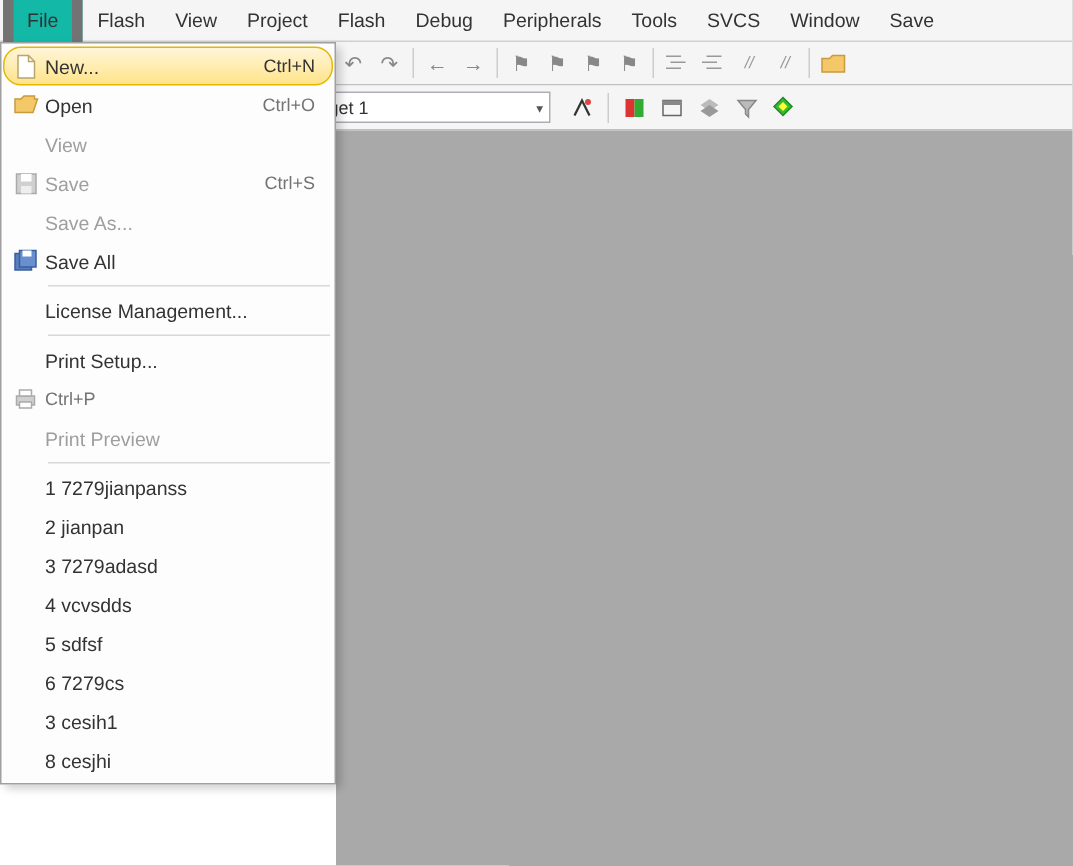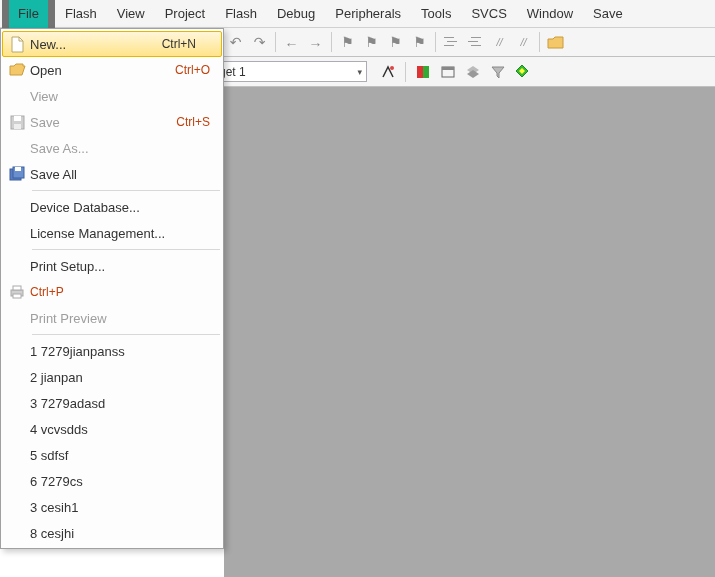--- a/index.html
+++ b/index.html
@@ -12,25 +12,25 @@
   .toolbar1 { height: 29px; border-bottom: 1px solid #c0c0c0; display:flex; align-items:center; padding-left:224px; background:#f5f5f5; gap:1px;}
   .toolbar2 { height: 30px; border-bottom: 1px solid #c0c0c0; display:flex; align-items:center; padding-left:210px; background:#f5f5f5; gap:2px;}
   .tb-btn { width:23px; height:22px; display:flex; align-items:center; justify-content:center; color:#888; font-size:14px;}
   .tb-btn.enabled { color:#555; }
   .tb-sep { width:1px; height:20px; background:#ccc; margin:0 3px;}
   
   .workspace { position:absolute; top:87px; left:224px; right:0; bottom:0; background:#a9a9a9; }
   
   .dropdown { position:absolute; top:28px; left:0; width:224px; background:#fdfdfd; border:1px solid #a0a0a0; box-shadow: 3px 3px 6px rgba(0,0,0,0.2); padding:2px 1px; z-index:10;}
   .dd-item { display:flex; align-items:center; height:26px; padding:0 6px 0 2px; cursor:default; color:#333; }
-  .dd-item.highlighted { background: linear-gradient(#fff6d9, #ffe48a); border:1px solid #e5b700; border-radius:2px; padding:0 19px 0 1px; }
+  .dd-item.highlighted { background: linear-gradient(#fff6d9, #ffe48a); border:1px solid #e5b700; border-radius:12px; padding:0 5px 0 1px; }
   .dd-item.disabled { color:#9e9e9e; }
   .dd-icon { width:26px; display:flex; align-items:center; justify-content:center; font-size:13px; }
   .dd-label { flex:1; font-size:13px; }
-  .dd-shortcut { color:#c2410c; font-size:12px; padding-right:6px;}
+  .dd-shortcut { color:#737373; font-size:12px; padding-right:6px;}
   .dd-item.highlighted .dd-shortcut { color:#333; }
   .dd-sep { height:1px; background:#d8d8d8; margin:3px 2px 3px 30px; }
   
   .target-combo { display:flex; align-items:center; background:#fff; border:1px solid #abadb3; height:21px; width:157px; padding:0 4px; font-size:12px; color:#333; justify-content:space-between;}
   .target-combo .arrow { font-size:9px; color:#555;}
   
   svg { display:block; }
 </style>
 </head>
 <body>
@@ -178,24 +178,20 @@
           <rect x="4" y="1" width="11" height="11" fill="#6a8fcf" stroke="#3a5f9f"></rect>
           <rect x="6" y="1" width="6" height="4" fill="#fff"></rect>
         </svg>
     </span>
     <span class="dd-label">Save All</span>
   </div>
   <div class="dd-sep"></div>
 
   <div class="dd-item">
     <span class="dd-icon"></span>
-    <span class="dd-label">Device Database...</span>
-  </div>
-  <div class="dd-item">
-    <span class="dd-icon"></span>
     <span class="dd-label">License Management...</span>
   </div>
   <div class="dd-sep"></div>
 
   <div class="dd-item">
     <span class="dd-icon"></span>
     <span class="dd-label">Print Setup...</span>
   </div>
   <div class="dd-item disabled">
     <span class="dd-icon">

